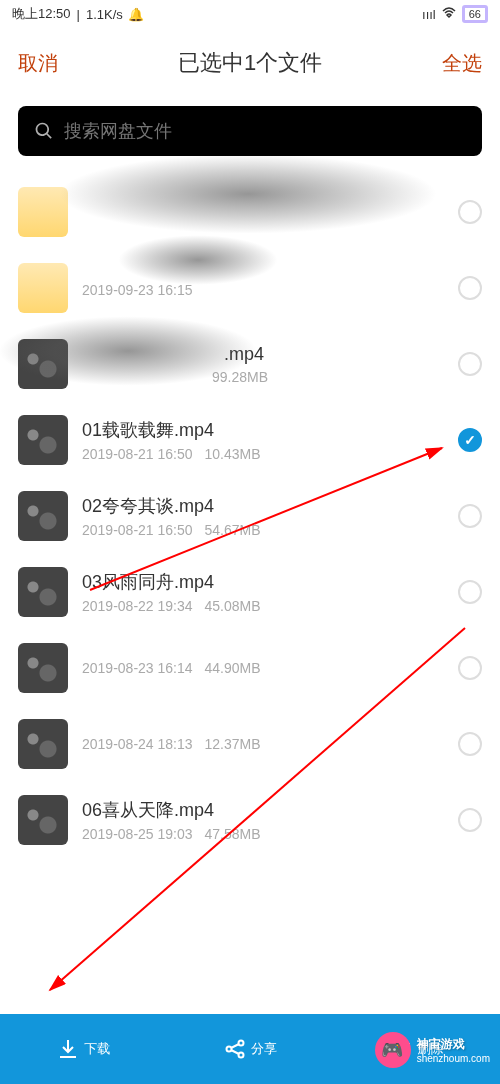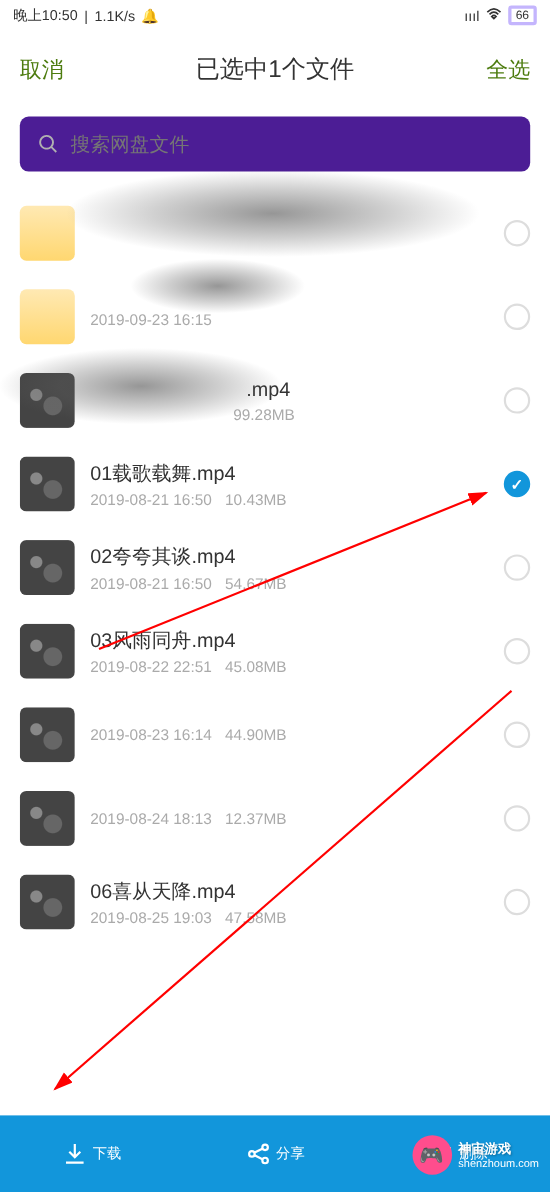--- a/index.html
+++ b/index.html
@@ -2,23 +2,23 @@
 <html><head>
   <meta charset="utf-8">
   <style>
     * { margin: 0; padding: 0; box-sizing: border-box; }
     body { font-family: -apple-system, "PingFang SC", "Microsoft YaHei", sans-serif; background: #fff; width: 500px; height: 1084px; position: relative; overflow: hidden; }
     .status-bar { height: 28px; display: flex; align-items: center; padding: 0 12px; font-size: 13px; color: #333; }
     .status-left { flex: 1; display: flex; gap: 6px; align-items: center; }
     .status-right { display: flex; gap: 5px; align-items: center; }
     .battery { border: 3px solid #c4b5fd; border-radius: 3px; padding: 0 4px; font-size: 11px; }
     .header { height: 70px; display: flex; align-items: center; justify-content: space-between; padding: 0 18px; }
-    .header-btn { color: #4d7c0f; font-size: 20px; background: none; border: none; }
+    .header-btn { color: #c2410c; font-size: 20px; background: none; border: none; }
     .header-title { font-size: 22px; font-weight: 500; color: #333; }
-    .search-bar { margin: 8px 18px 18px; background: #4c1d95; border-radius: 8px; height: 50px; display: flex; align-items: center; padding: 0 16px; gap: 10px; }
+    .search-bar { margin: 8px 18px 18px; background: #000000; border-radius: 8px; height: 50px; display: flex; align-items: center; padding: 0 16px; gap: 10px; }
     .search-bar svg { width: 20px; height: 20px; fill: #b0b0b0; }
     .search-bar input { border: none; background: none; font-size: 18px; color: #999; flex: 1; outline: none; }
     .file-list { padding: 0 18px; }
     .file-item { display: flex; align-items: center; height: 76px; gap: 14px; position: relative; }
     .thumb { width: 50px; height: 50px; border-radius: 6px; flex-shrink: 0; }
     .thumb-folder { background: linear-gradient(180deg, #ffe9b3 0%, #ffd770 100%); }
     .thumb-video { background: #444; background-image: radial-gradient(circle at 30% 40%, #888 5px, transparent 6px), radial-gradient(circle at 60% 60%, #666 8px, transparent 9px); }
     .file-info { flex: 1; display: flex; flex-direction: column; gap: 4px; }
     .file-name { font-size: 18px; color: #333; }
     .file-meta { font-size: 14px; color: #aaa; display: flex; gap: 12px; }
@@ -35,21 +35,21 @@
     .wm-icon::after { content: '🎮'; font-size: 18px; }
     .wm-text { font-family: "SimHei", sans-serif; font-size: 12px; font-weight: bold; color: #fff; text-shadow: 1px 1px 2px rgba(0,0,0,0.3); }
     .wm-sub { font-size: 10px; color: #fff; }
     .arrow-svg { position: absolute; top: 0; left: 0; width: 500px; height: 1084px; pointer-events: none; z-index: 5; }
   </style>
 </head>
 <body>
 
 <div class="status-bar">
   <div class="status-left">
-    <span>晚上10:50</span>
+    <span>晚上12:50</span>
     <span>|</span>
     <span>1.1K/s</span>
     <span>🔔</span>
   </div>
   <div class="status-right">
     <span>ıııl</span>
     <span>
       <svg width="16" height="12" viewBox="0 0 16 12">
           <path d="M8 10 L6 8 Q8 6 10 8 Z M4 6 Q8 2 12 6 M2 4 Q8 -2 14 4" stroke="#333" fill="none" stroke-width="1.5"></path>
         </svg>
@@ -125,21 +125,21 @@
           <span>54.67MB</span>
         </div>
       </div>
     <div class="check"></div>
   </div>
   <div class="file-item">
     <div class="thumb thumb-video"></div>
     <div class="file-info">
         <div class="file-name">03风雨同舟.mp4</div>
         <div class="file-meta">
-          <span>2019-08-22  22:51</span>
+          <span>2019-08-22  19:34</span>
           <span>45.08MB</span>
         </div>
       </div>
     <div class="check"></div>
   </div>
   <div class="file-item">
     <div class="thumb thumb-video"></div>
     <div class="file-info">
         <div class="file-meta">
           <span>2019-08-23  16:14</span>

